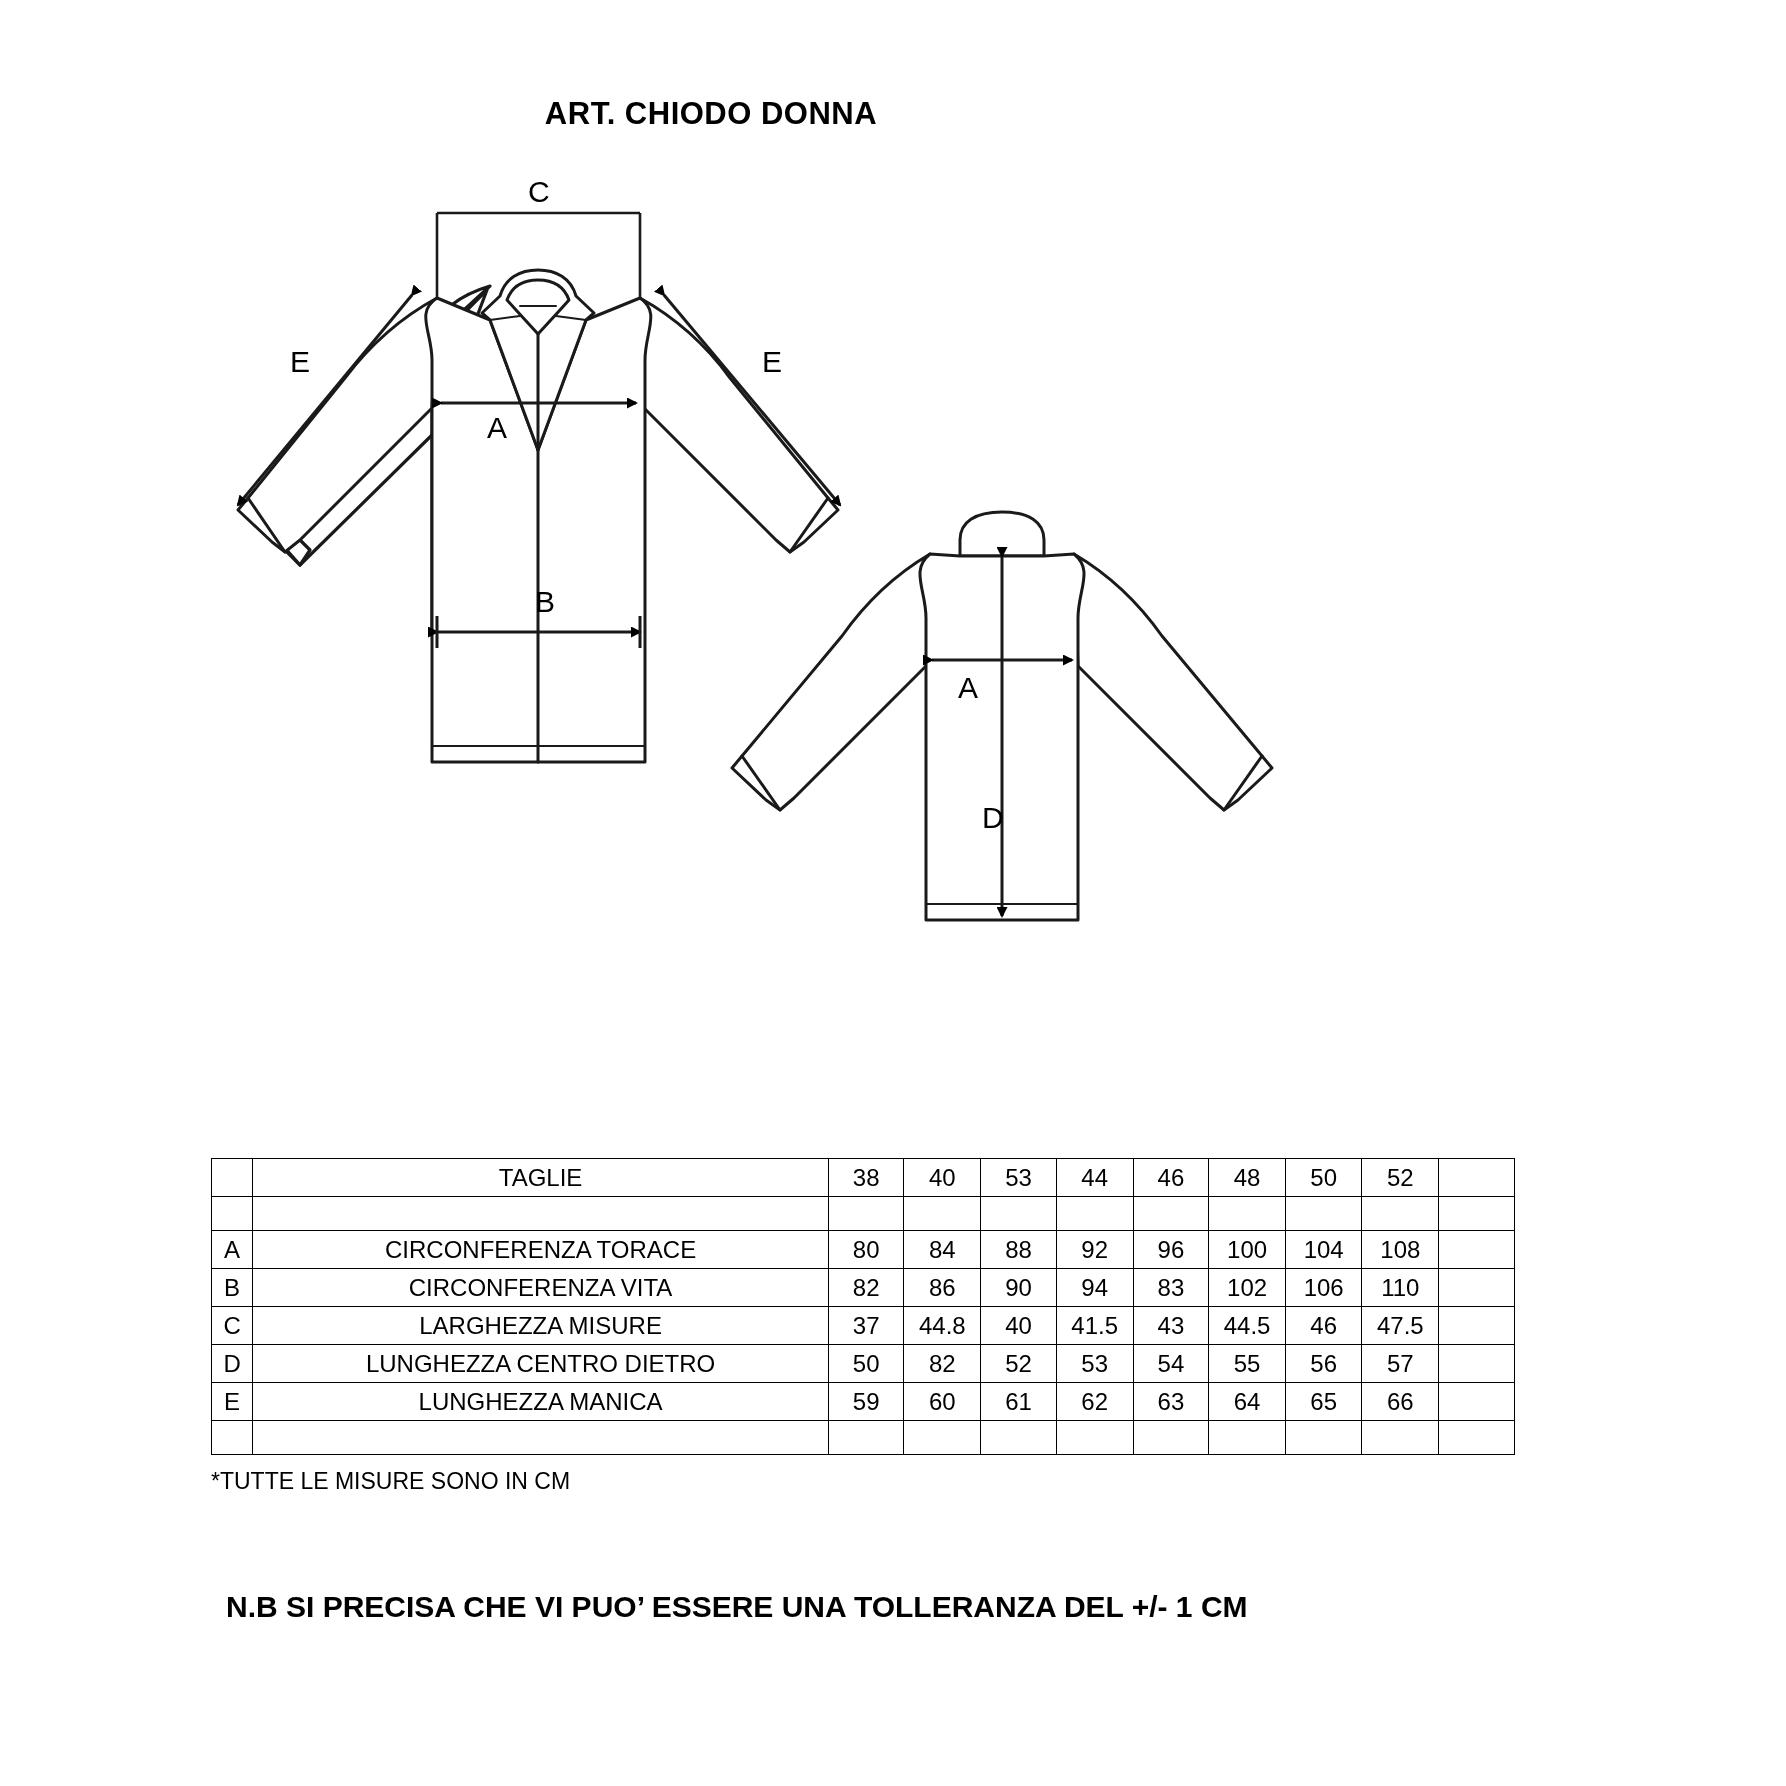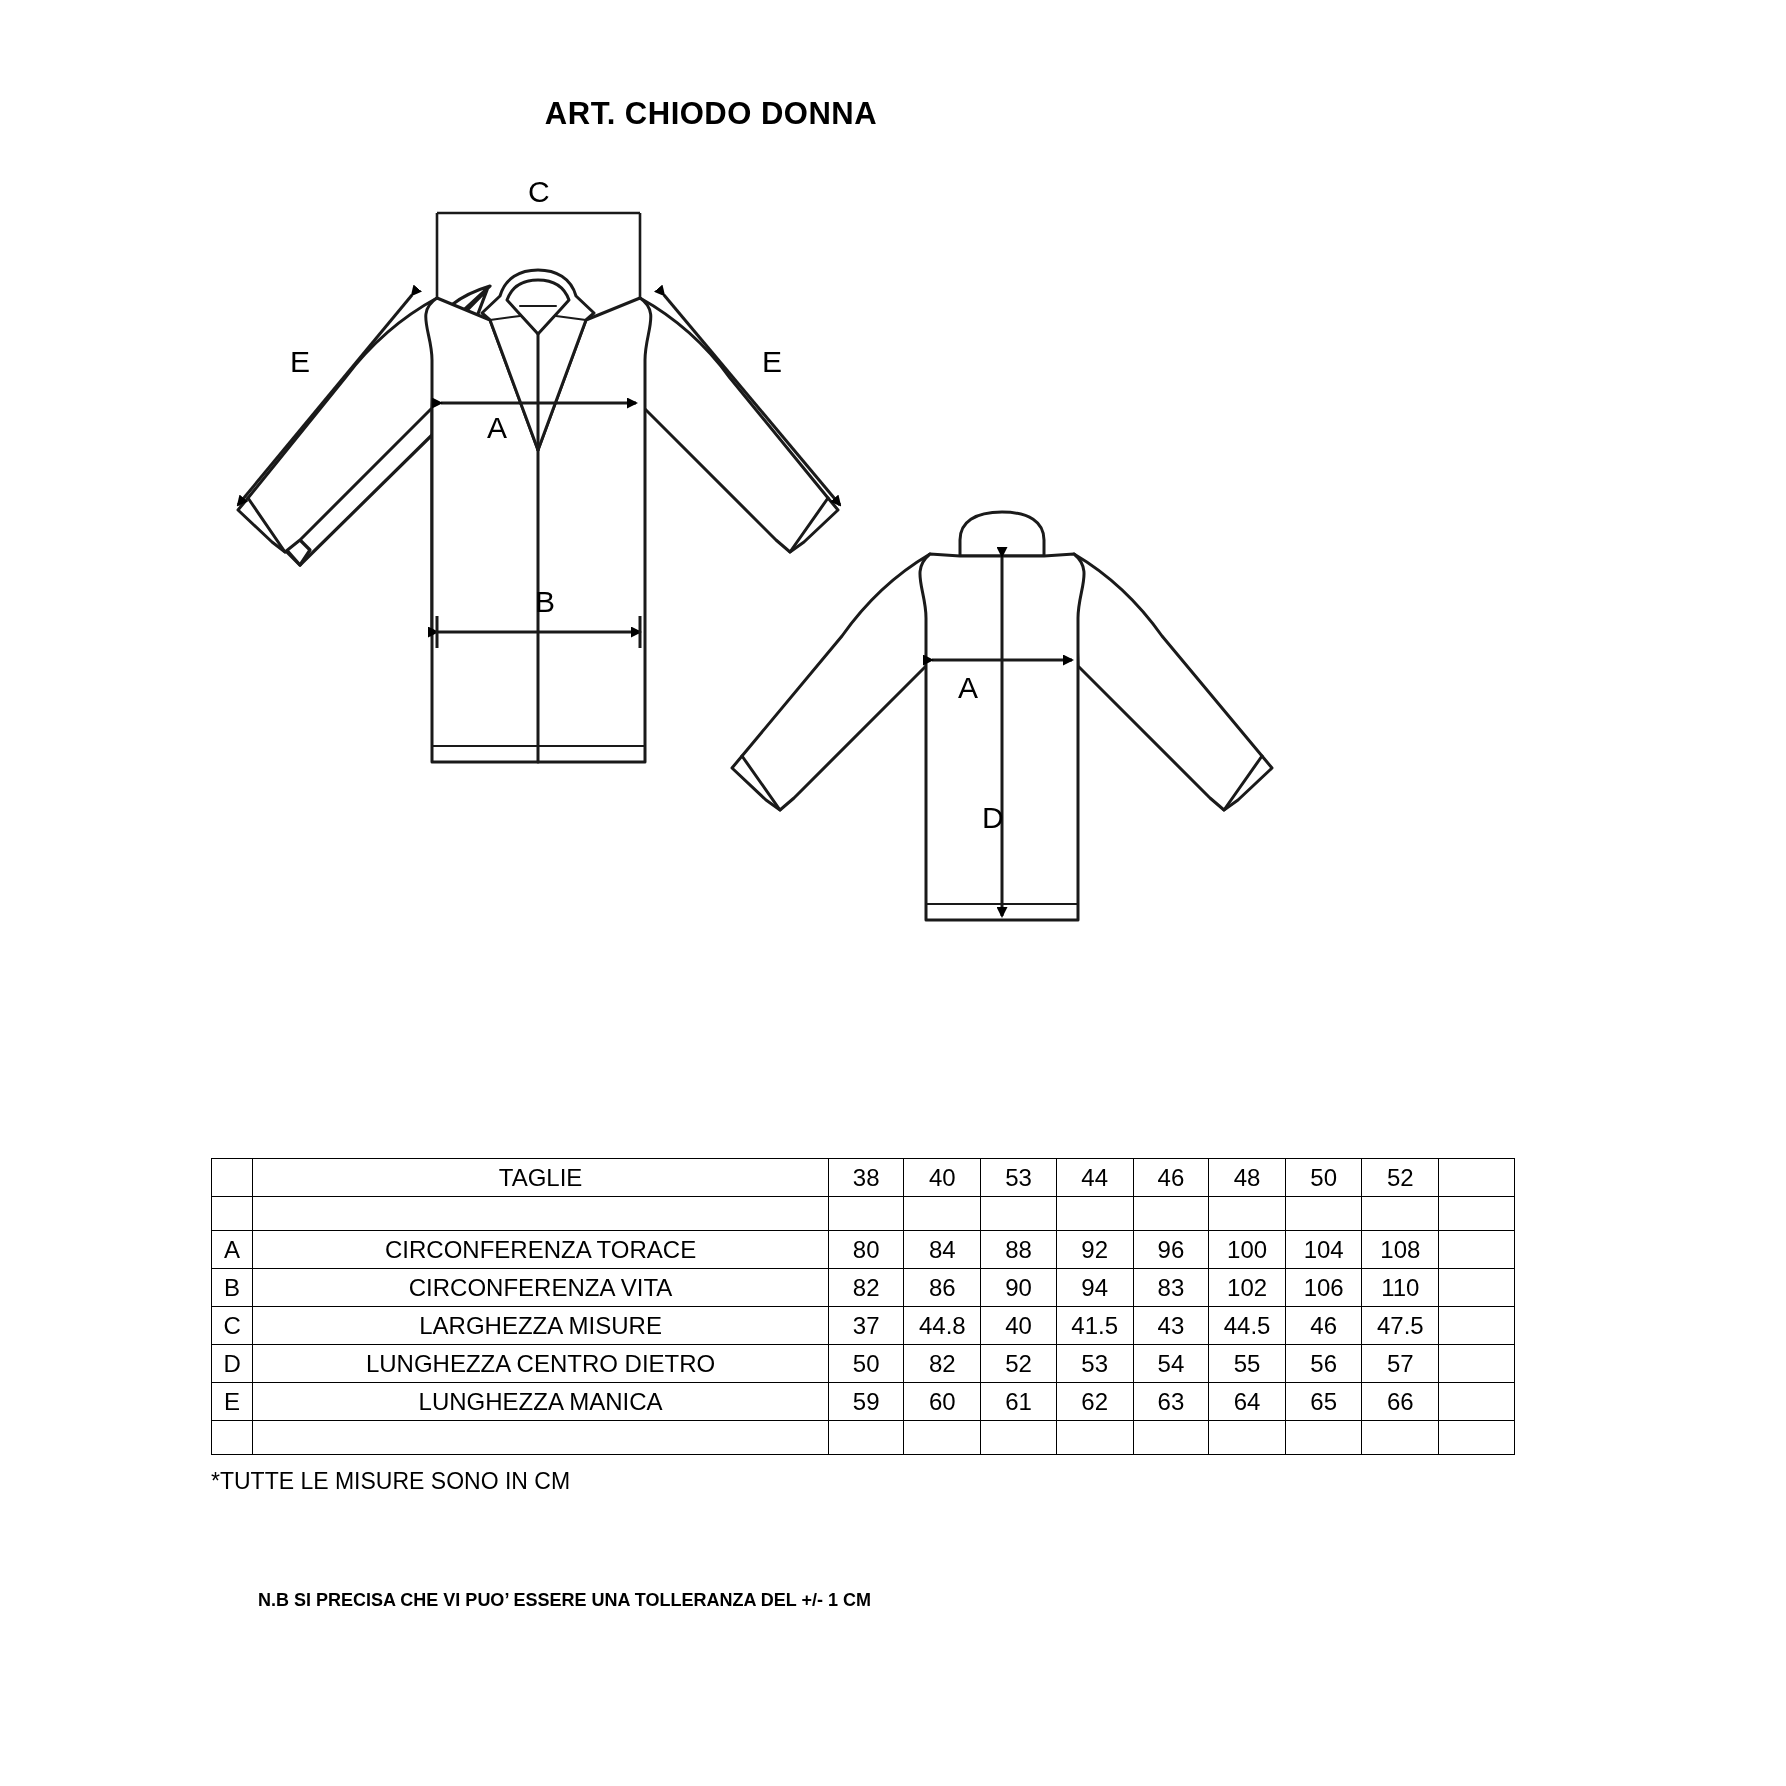--- a/index.html
+++ b/index.html
@@ -96,24 +96,23 @@
     top: 1468px;
     width: 1385px;
     text-align: left;
     font-size: 23px;
     font-family: "Liberation Sans", sans-serif;
   }
   .nb-note {
     position: absolute;
     left: 226px;
     top: 1590px;
-    font-size: 18px;
+    font-size: 30px;
     font-weight: bold;
     font-family: "Liberation Sans", sans-serif;
-    margin-left: 32px;
   }
 </style>
 </head>
 <body>
 
 <div id="page">
 
   <div class="title">ART. CHIODO DONNA</div>
 
   <div class="diagram-area">

